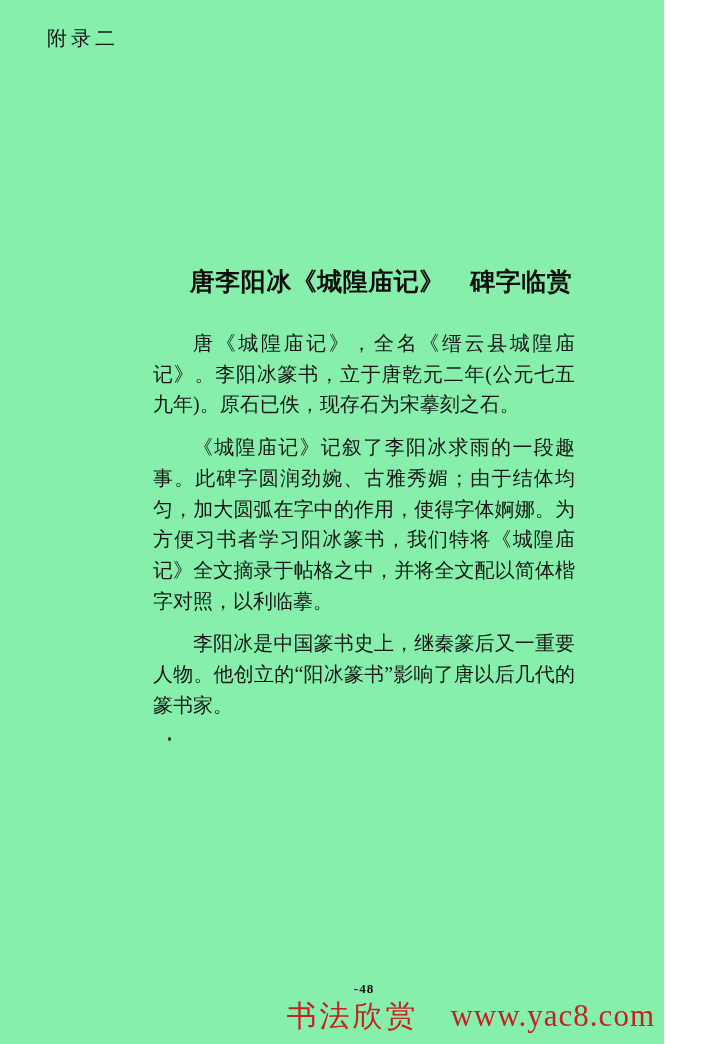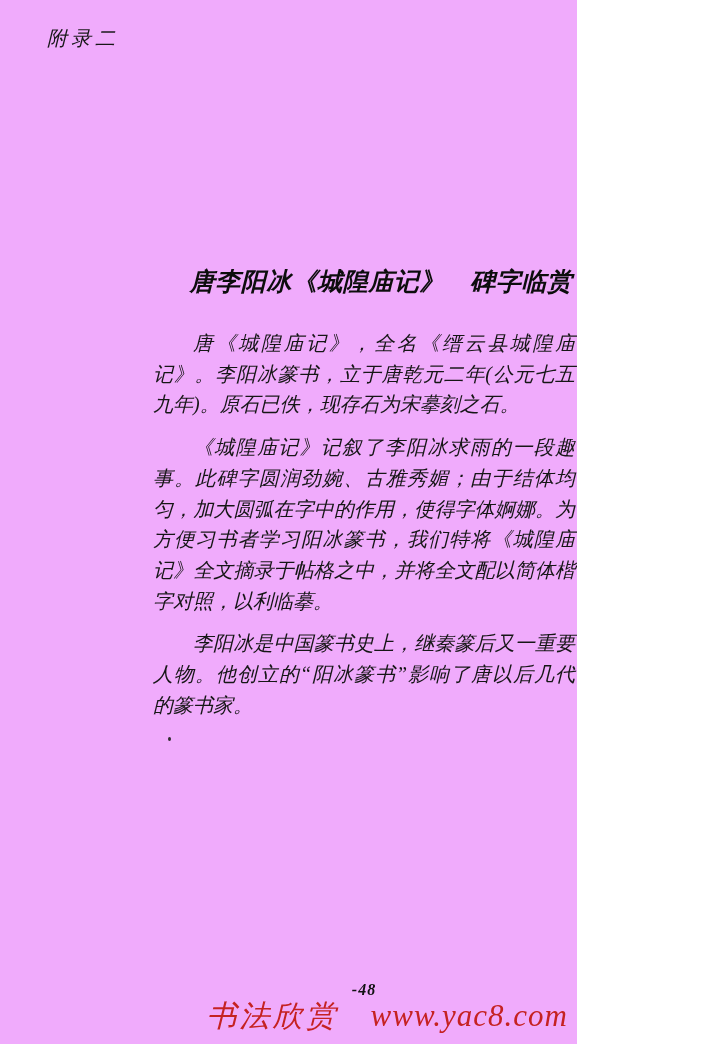--- a/index.html
+++ b/index.html
@@ -1,26 +1,25 @@
 <!DOCTYPE html>
 <html><head>
 <meta charset="utf-8">
 <style>
   html, body { margin: 0; padding: 0; }
   body { background: #ffffff; }
 
   .page {
     position: relative;
-    width: 577px;
+    width: 664px;
     height: 1044px;
-    background: #f0abfc;
+    background: #86efac;
     font-family: "Liberation Serif", serif;
     color: #141414;
     overflow: hidden;
-    font-style: italic;
   }
 
   .header-label {
     position: absolute;
     left: 47px;
     top: 25px;
     font-size: 20px;
     letter-spacing: 4px;
     color: #171717;
   }
@@ -63,21 +62,21 @@
     background: #2c2c2c;
     border-radius: 50%;
   }
 
   .page-number {
     position: absolute;
     left: 141px;
     top: 981px;
     width: 446px;
     text-align: center;
-    font-size: 16px;
+    font-size: 13px;
     font-weight: bold;
     letter-spacing: 1px;
     color: #111111;
   }
 
   .watermark {
     position: absolute;
     right: 9px;
     top: 996px;
     white-space: nowrap;

